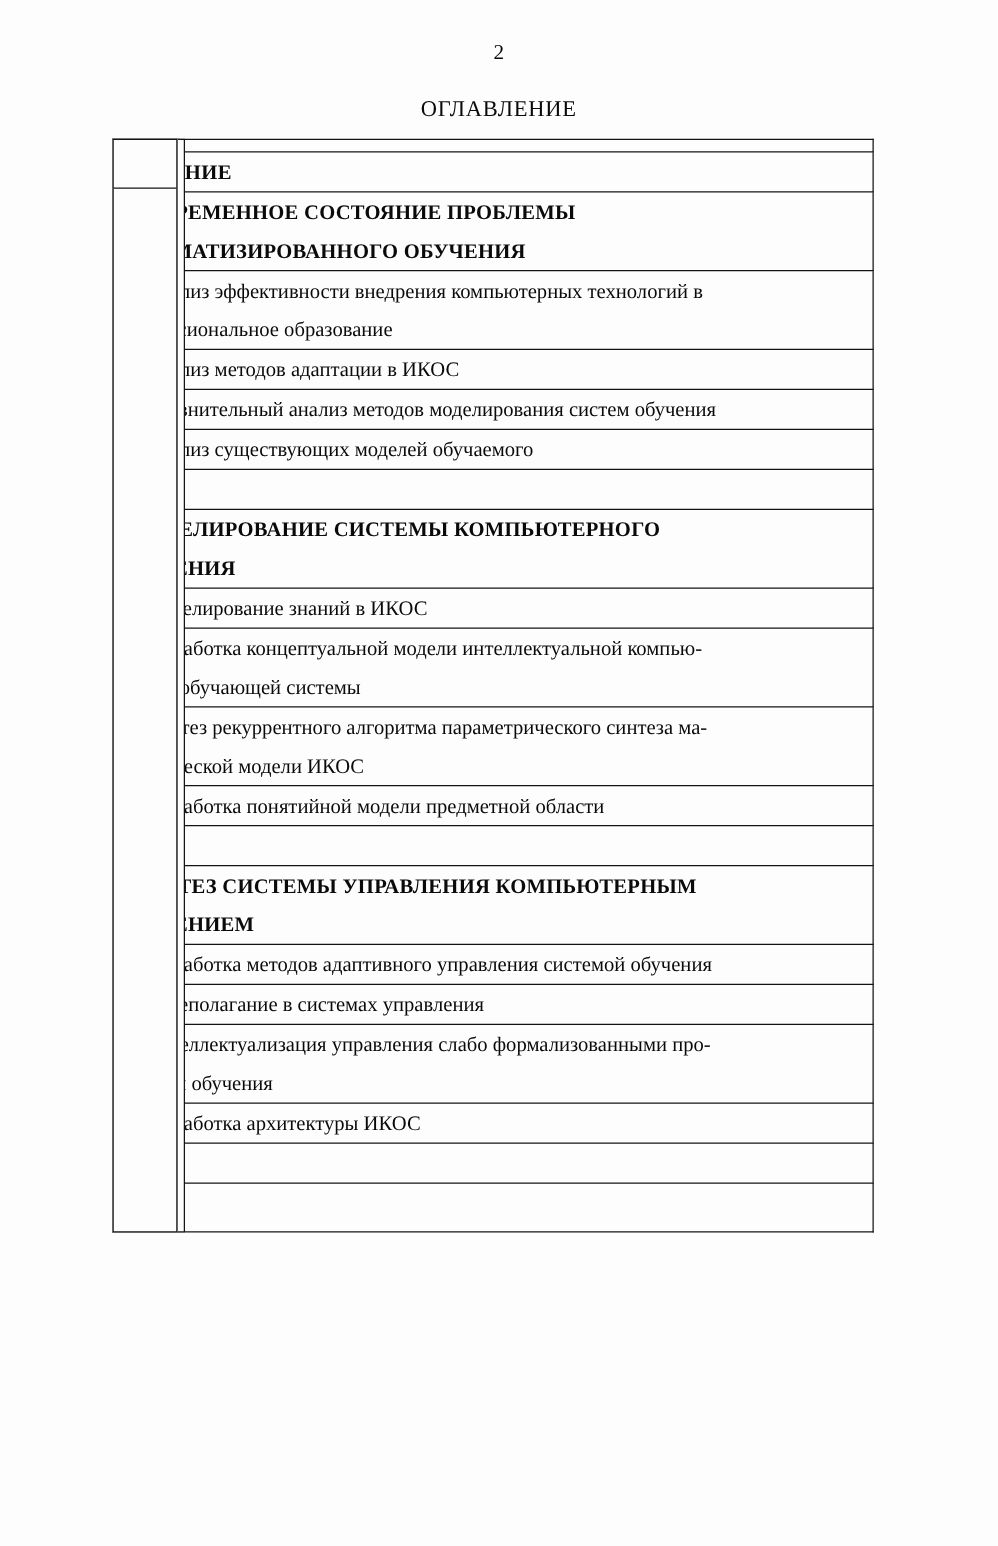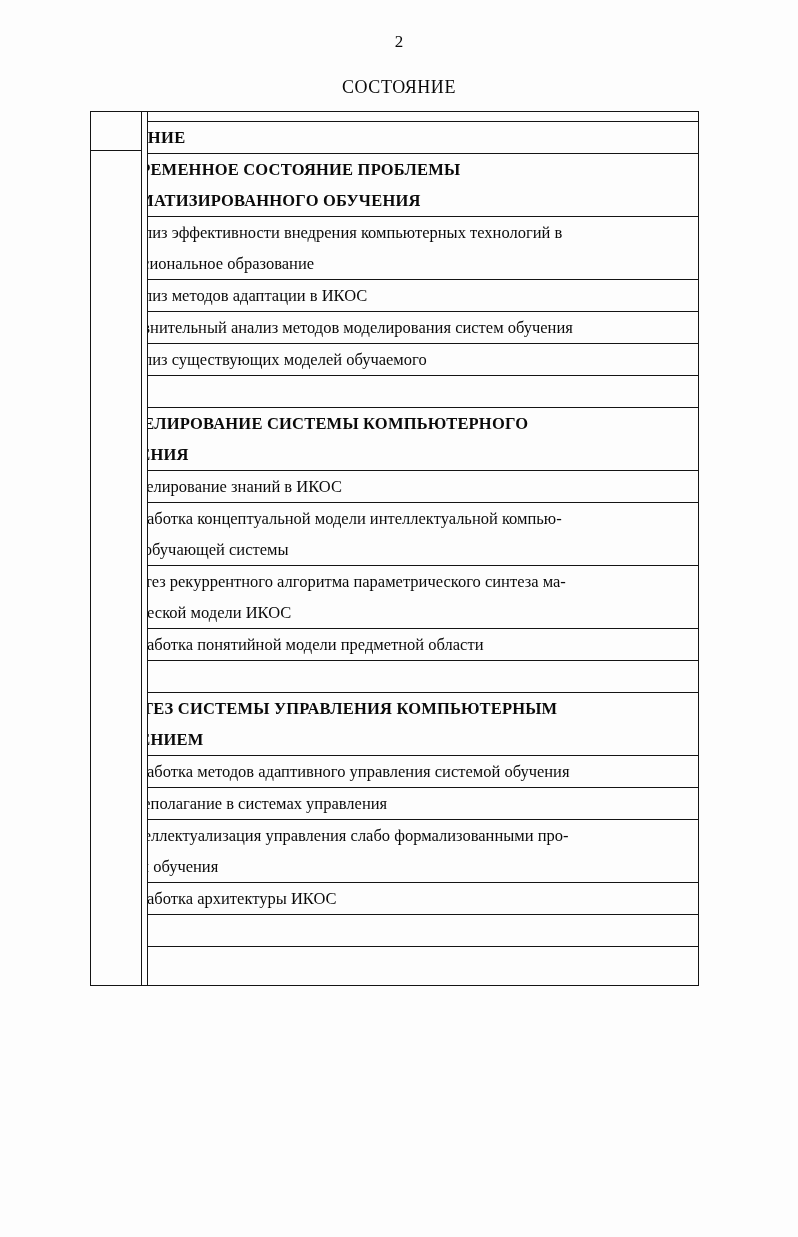--- a/index.html
+++ b/index.html
@@ -96,21 +96,21 @@
     height: 38px;
   }
 </style>
 </head>
 <body>
 
 <div class="page">
 
   <div class="folio">2</div>
 
-  <div class="doc-title">СОСТОЯНИЕ</div>
+  <div class="doc-title">ОГЛАВЛЕНИЕ</div>
 
   <div class="toc-wrap">
     <table class="toc">
       <tbody>
         <tr class="head">
           <td class="entry"></td>
           <td class="page">Стр.</td>
         </tr>
       <tr>
             <td class="entry">

